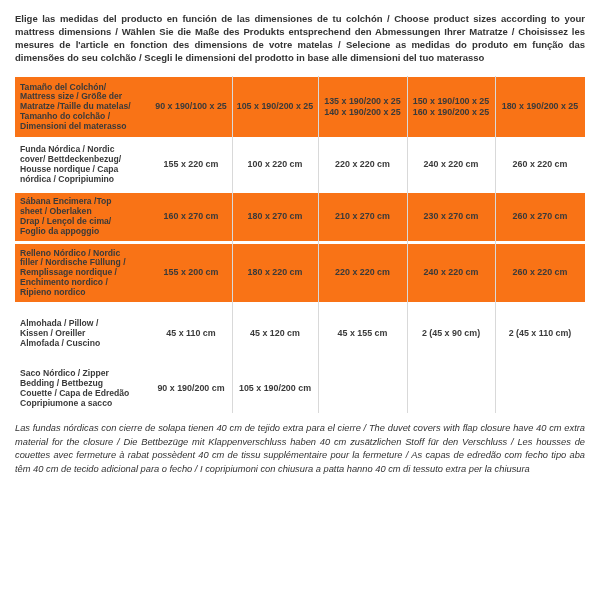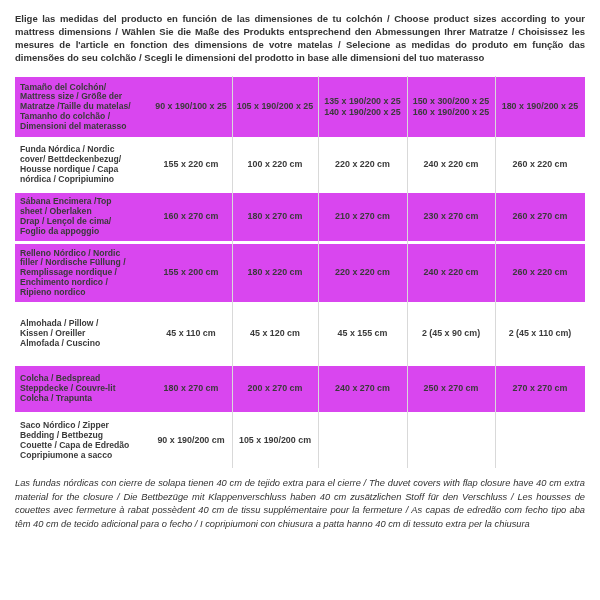--- a/index.html
+++ b/index.html
@@ -31,21 +31,21 @@
   .table-wrap {
     position: relative;
     width: 570px;
   }
   table.size-table {
     width: 570px;
     table-layout: fixed;
     border-collapse: separate;
     border-spacing: 0 3px;
   }
-  table.size-table tr.band { background: #d946ef; }
+  table.size-table tr.band { background: #f97316; }
   table.size-table tr.plain { background: #ffffff; }
   td {
     vertical-align: middle;
     white-space: pre-line;
     font-weight: bold;
     color: #3a3a3a;
     padding: 2px 1px;
     overflow: hidden;
   }
   td.label {
@@ -109,21 +109,21 @@
         <tr class="band">
           <td class="label">Tamaño del Colchón/
 Mattress size / Größe der
 Matratze /Taille du matelas/
 Tamanho do colchão /
 Dimensioni del materasso</td>
           <td class="val">90 x 190/100 x 25</td>
           <td class="val">105 x 190/200 x 25</td>
           <td class="val">135 x 190/200 x 25
 140 x 190/200 x 25</td>
-          <td class="val">150 x 300/200 x 25
+          <td class="val">150 x 190/100 x 25
 160 x 190/200 x 25</td>
           <td class="val">180 x 190/200 x 25</td>
         </tr>
         <tr class="plain">
           <td class="label">Funda Nórdica /  Nordic
 cover/ Bettdeckenbezug/
 Housse nordique  / Capa
 nórdica / Copripiumino</td>
           <td class="val">155 x 220 cm</td>
           <td class="val">100 x 220 cm</td>
@@ -157,30 +157,20 @@
         <tr class="plain">
           <td class="label">Almohada  / Pillow /
 Kissen / Oreiller
 Almofada / Cuscino</td>
           <td class="val">45 x 110 cm</td>
           <td class="val">45 x 120 cm</td>
           <td class="val">45 x 155 cm</td>
           <td class="val">2 (45 x 90 cm)</td>
           <td class="val">2 (45 x 110 cm)</td>
         </tr>
-        <tr class="band">
-          <td class="label">Colcha / Bedspread
-Steppdecke / Couvre-lit
-Colcha / Trapunta</td>
-          <td class="val">180 x 270 cm</td>
-          <td class="val">200 x 270 cm</td>
-          <td class="val">240 x 270 cm</td>
-          <td class="val">250 x 270 cm</td>
-          <td class="val">270 x 270 cm</td>
-        </tr>
         <tr class="plain">
           <td class="label">Saco Nórdico / Zipper
 Bedding / Bettbezug
 Couette  / Capa de Edredão
 Copripiumone a sacco</td>
           <td class="val">90 x 190/200 cm</td>
           <td class="val">105 x 190/200 cm</td>
           <td class="val"></td>
           <td class="val"></td>
           <td class="val"></td>

